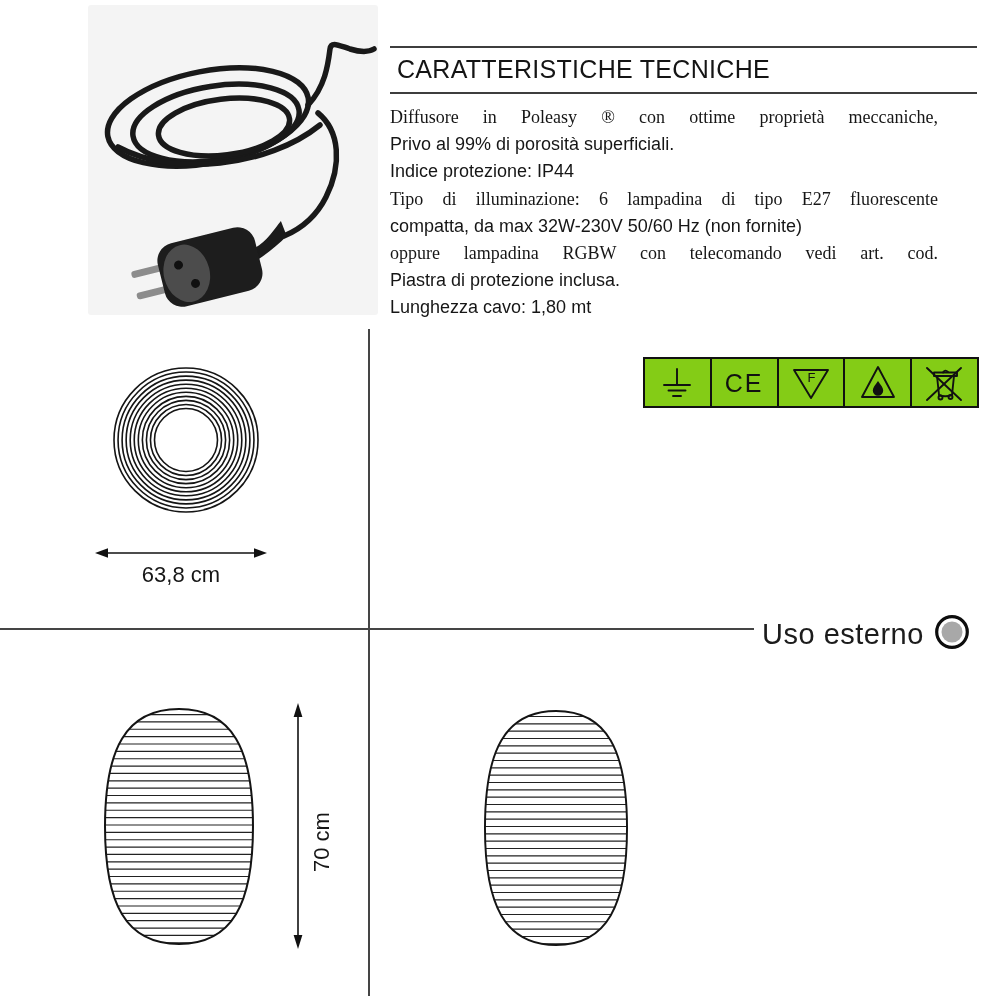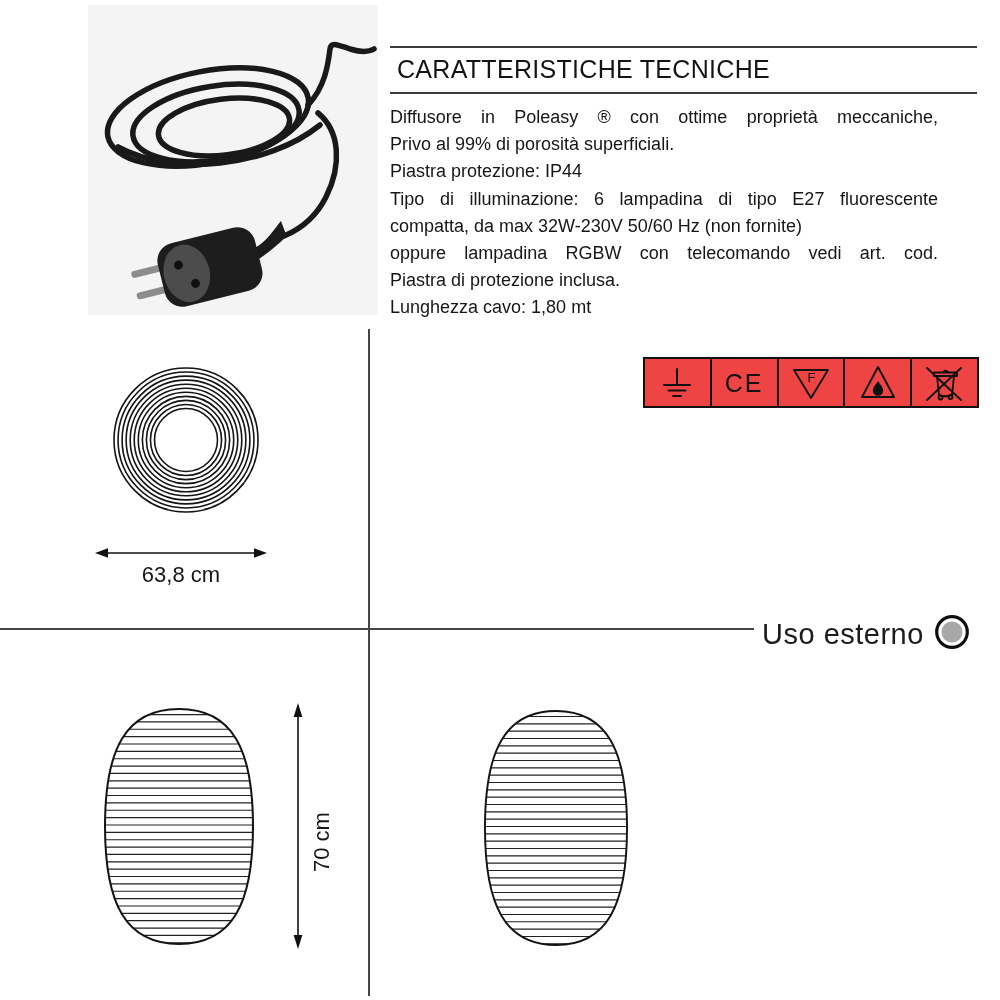--- a/index.html
+++ b/index.html
@@ -19,26 +19,26 @@
   .page-title {
     position:absolute; left:397px; top:55px; margin:0;
     font-size:25px; font-weight:500; letter-spacing:0.3px; color:#141414;
     white-space:nowrap;
   }
 
   
   .spec-text { position:absolute; left:390px; top:104px; width:548px;
     font-size:18px; line-height:27.2px; color:#161616; }
   .spec-text .line { height:27.2px; overflow:hidden; white-space:normal; }
-  .spec-text .line.j { text-align:justify; }
+  .spec-text .line.j { text-align:justify;font-family:Liberation Serif, serif; }
   .spec-text .line.j::after { content:""; display:inline-block; width:100%; height:0; }
 
   
   .cert-row { position:absolute; left:643px; top:357px; width:336px; height:51px;
-    display:flex; border:2px solid #111; box-sizing:border-box; background:#ef4444; }
+    display:flex; border:2px solid #111; box-sizing:border-box; background:#84cc16; }
   .cert-cell { flex:1; display:flex; align-items:center; justify-content:center;
     border-left:2px solid #111; box-sizing:border-box; }
   .cert-cell:first-child { border-left:none; }
   .cert-cell svg { display:block; }
   .cert-stroke { fill:none; stroke:#111; stroke-width:1.9; stroke-linecap:round; stroke-linejoin:round; }
   .ce-text { font-size:25px; letter-spacing:2px; fill:#111; font-weight:500; }
   .f-text { font-size:13px; fill:#111; font-weight:500; }
 
   
   .topview { position:absolute; left:112px; top:366px; }
@@ -99,21 +99,21 @@
     </svg>
   </div>
 
   <div class="rule rule-top"></div>
   <h1 class="page-title">CARATTERISTICHE TECNICHE</h1>
   <div class="rule rule-bottom"></div>
 
   <div class="spec-text">
     <div class="line j">Diffusore in Poleasy ® con ottime proprietà meccaniche,</div>
     <div class="line">Privo al 99% di porosità superficiali.</div>
-    <div class="line">Piastra protezione: IP44</div>
+    <div class="line">Indice protezione: IP44</div>
     <div class="line j">Tipo di illuminazione: 6 lampadina di tipo E27 fluorescente</div>
     <div class="line">compatta, da max 32W-230V 50/60 Hz (non fornite)</div>
     <div class="line j">oppure lampadina RGBW con telecomando vedi art. cod.</div>
     <div class="line">Piastra di protezione inclusa.</div>
     <div class="line">Lunghezza cavo: 1,80 mt</div>
   </div>
 
   <div class="cert-row">
     <div class="cert-cell">
       <svg width="46" height="40" viewBox="-23 -20 46 40">

